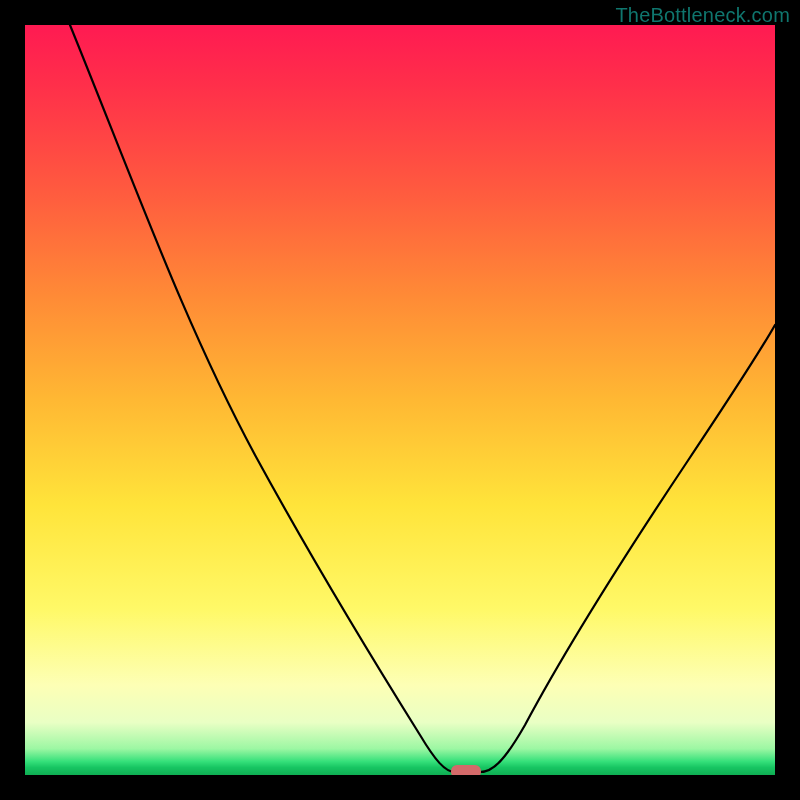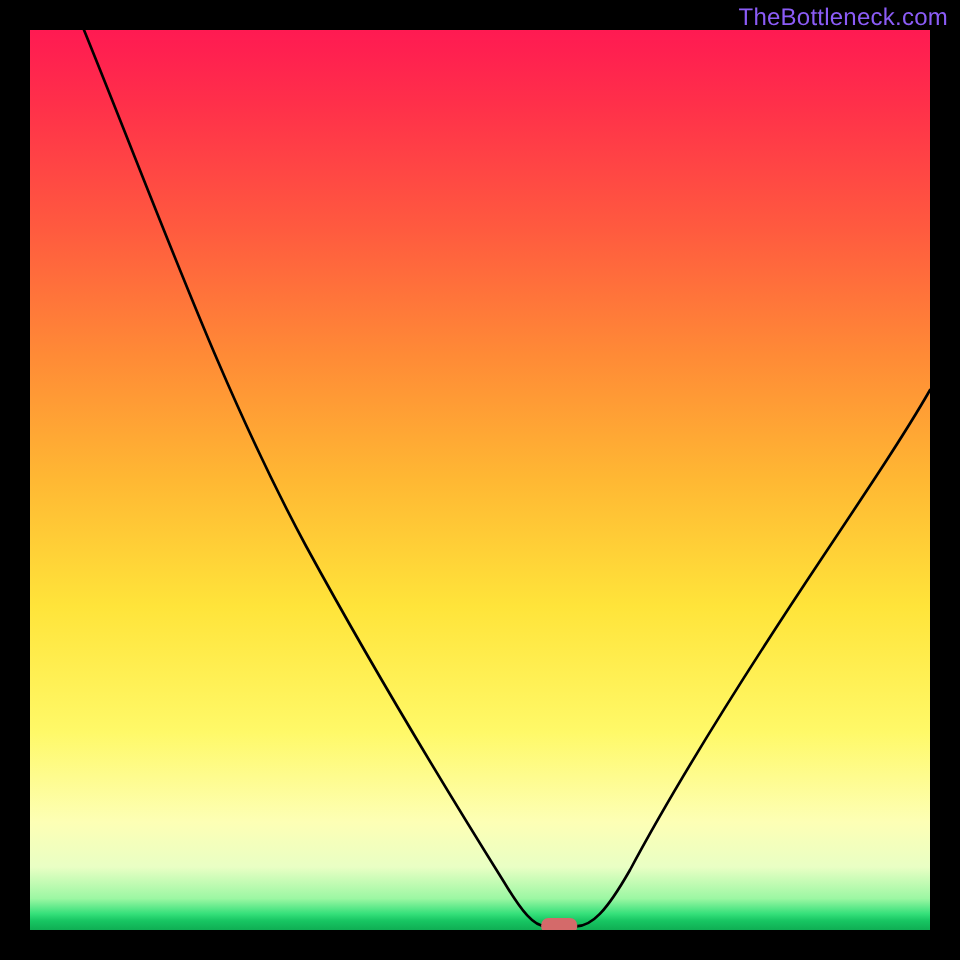--- a/index.html
+++ b/index.html
@@ -59,21 +59,21 @@
     stroke-linejoin: round;
   }
   .marker {
     fill: #d46a6a;
     stroke: none;
   }
   .watermark {
     position: absolute;
     top: 4px;
     right: 10px;
-    color: #8b5cf6;
+    color: #0f766e;
     font-size: 20px;
     font-weight: 500;
     letter-spacing: 0.2px;
     user-select: none;
   }
 </style>
 </head>
 <body>
 
 <div class="stage">

